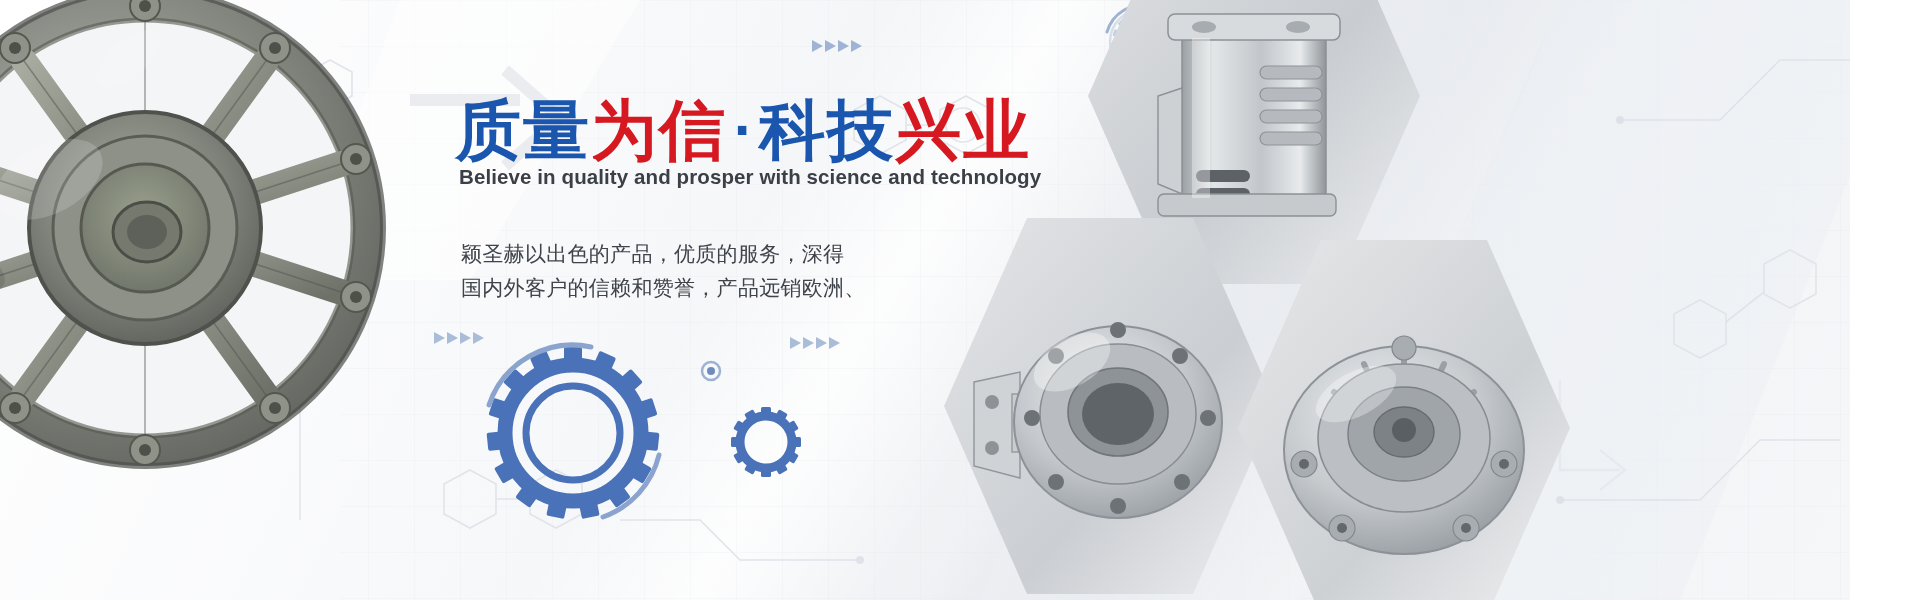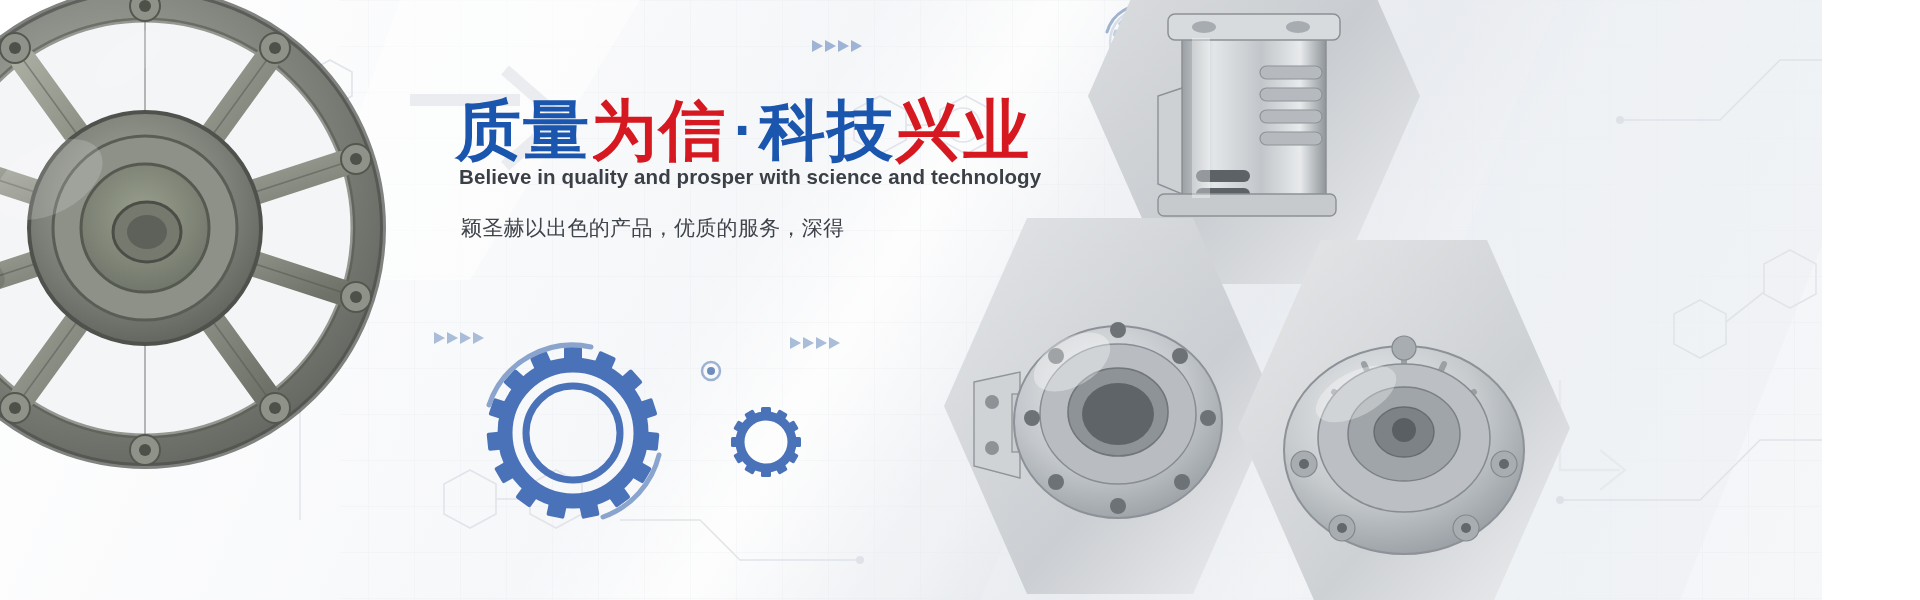--- a/index.html
+++ b/index.html
@@ -7,20 +7,21 @@
   body{
     font-family:"Liberation Sans","DejaVu Sans",sans-serif;
     background:#ffffff;
   }
   #banner{
     position:relative;
     width:1822px;
     height:600px;
     overflow:hidden;
     background:#f4f5f7;
+    padding-left:28px;
   }
   
   .bg-base{
     position:absolute;inset:0;
     background:
       linear-gradient(115deg,#ffffff 0%,#f7f8fa 35%,#eef0f3 62%,#f6f7f9 100%);
   }
   .bg-diag{
     position:absolute;inset:0;
     background:
@@ -54,21 +55,21 @@
   .headline .h-dot{color:#1b56ae;font-size:48px;vertical-align:6px;padding:0 6px;}
   .sub-en{
     margin:0 0 0 4px;
     font-size:20.5px;
     font-weight:bold;
     color:#3b3f46;
     letter-spacing:.1px;
     white-space:nowrap;
   }
   .para{
-    margin:22px 0 0 6px;
+    margin:48px 0 0 6px;
     font-size:21px;
     line-height:34px;
     color:#3f434a;
     font-family:"DejaVu Sans","Liberation Sans",sans-serif;
     letter-spacing:.3px;
   }
   .para div{white-space:nowrap;}
 
   
   .deco{position:absolute;}
@@ -258,20 +259,21 @@
   <div class="text-block">
 
     <h1 class="headline">
       <span class="h-blue">质量</span><span class="h-red">为信</span><span class="h-dot">·</span><span class="h-blue">科技</span><span class="h-red">兴业</span>
     </h1>
 
     <div class="sub-en">Believe in quality and prosper with science and technology</div>
 
     <div class="para">
       <div>颖圣赫以出色的产品，优质的服务，深得</div>
+      <div>国内外客户的信赖和赞誉，产品远销欧洲、</div>
     </div>
   </div>
 
   <div class="deco gear-big">
     <svg width="190" height="190" viewBox="0 0 190 190" xmlns="http://www.w3.org/2000/svg">
       <g transform="translate(95,95)">
         <g fill="#4a72b8">
           <g>
             <rect x="-9" y="-86" width="18" height="24" rx="2"></rect>
             <rect x="-9" y="-86" width="18" height="24" rx="2" transform="rotate(24)"></rect>

